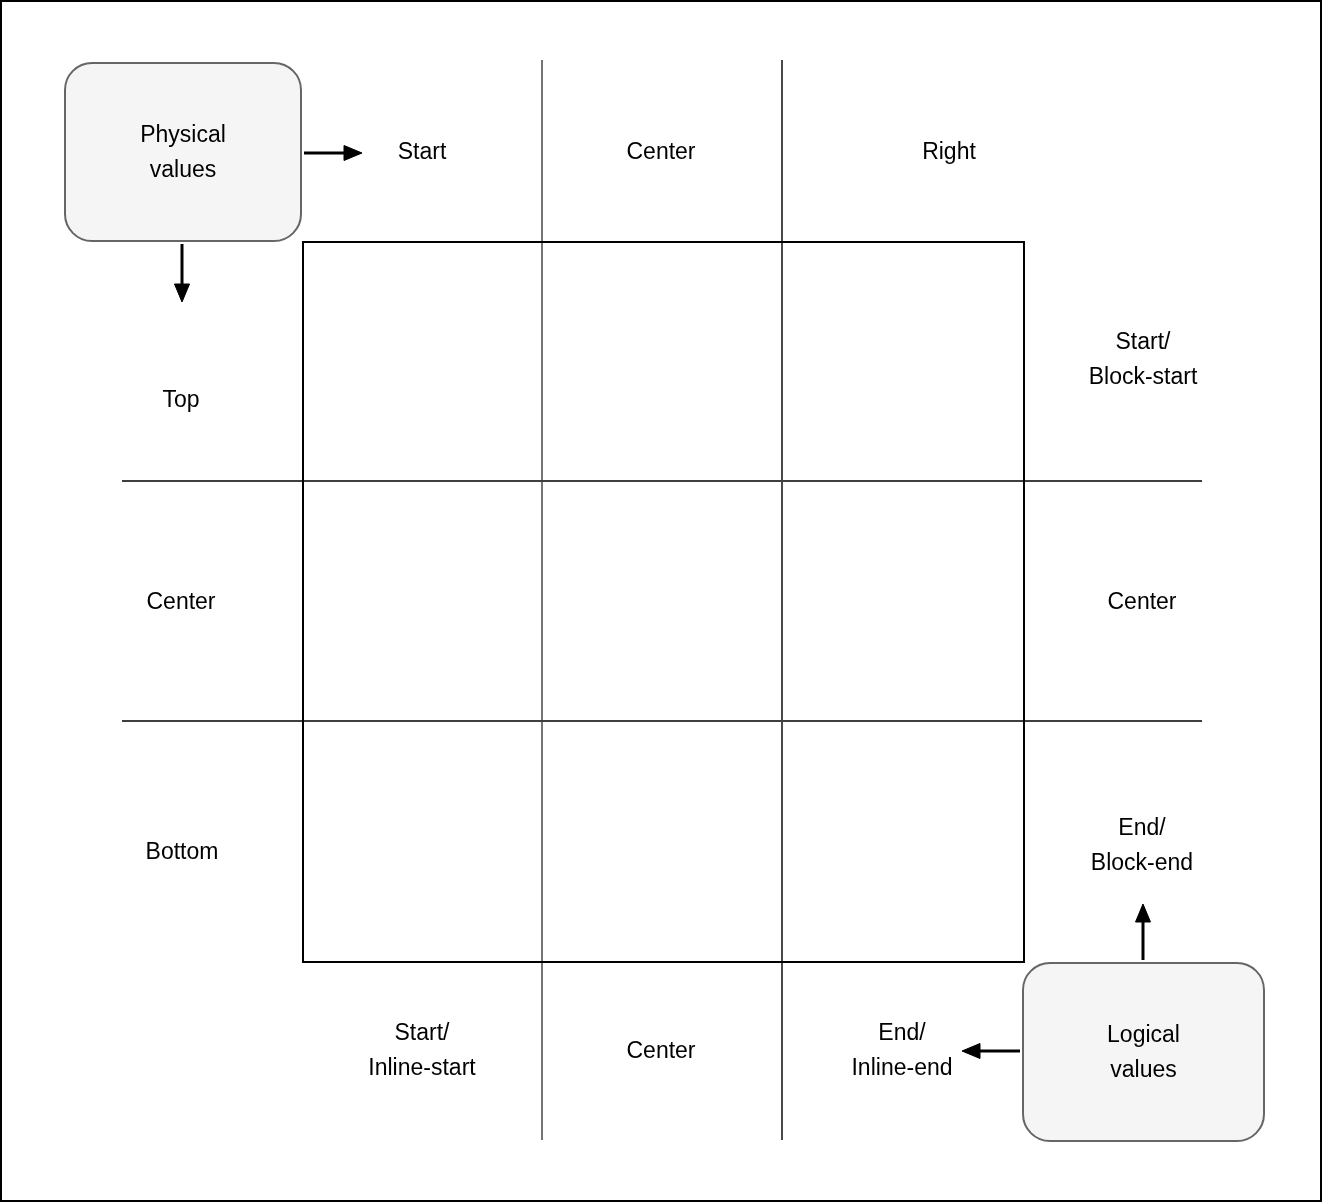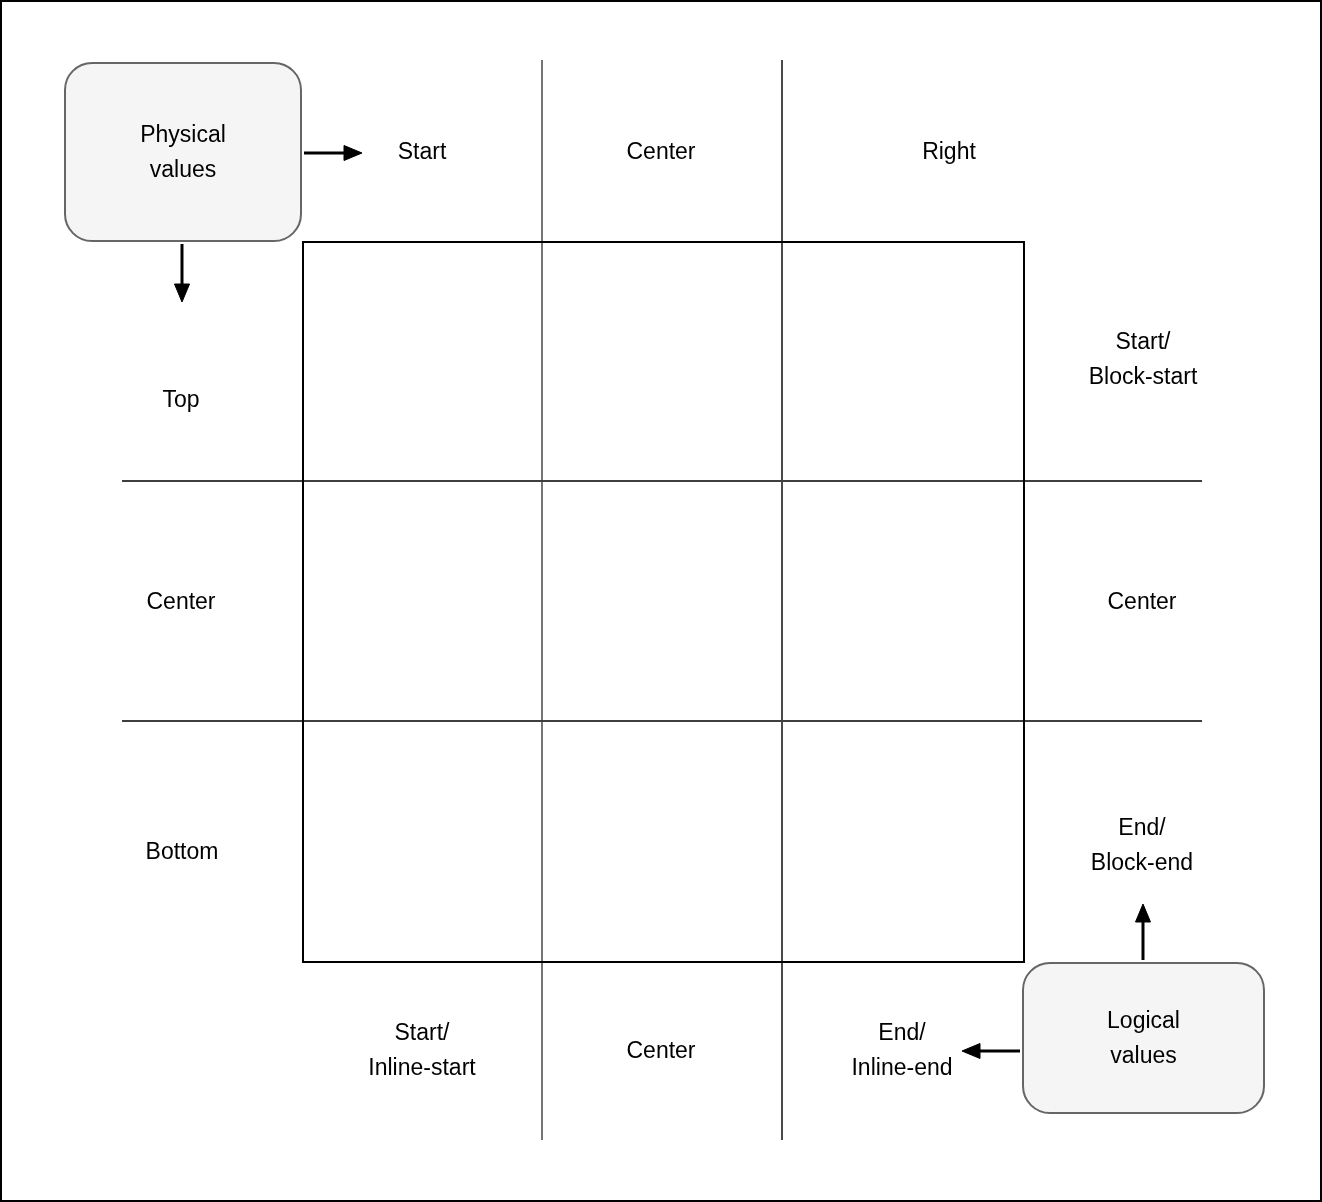--- a/index.html
+++ b/index.html
@@ -46,21 +46,21 @@
     border: 2px solid var(--legend_border, #666666);
     border-radius: 28px;
     box-sizing: border-box;
     display: flex; align-items: center; justify-content: center;
     font-size: 23px;
     line-height: 35px;
     text-align: center;
     white-space: pre-line;
   }
   .legend-box.physical { left: 62px;   top: 60px;  width: 238px; height: 180px; }
-  .legend-box.logical  { left: 1020px; top: 960px; width: 243px; height: 152px; }
+  .legend-box.logical  { left: 1020px; top: 960px; width: 243px; height: 180px; }
   .label {
     position: absolute;
     transform: translate(-50%, -50%);
     font-size: 23px;
     line-height: 35px;
     text-align: center;
     white-space: pre-line;
   }
   .arrows {
     position: absolute;

